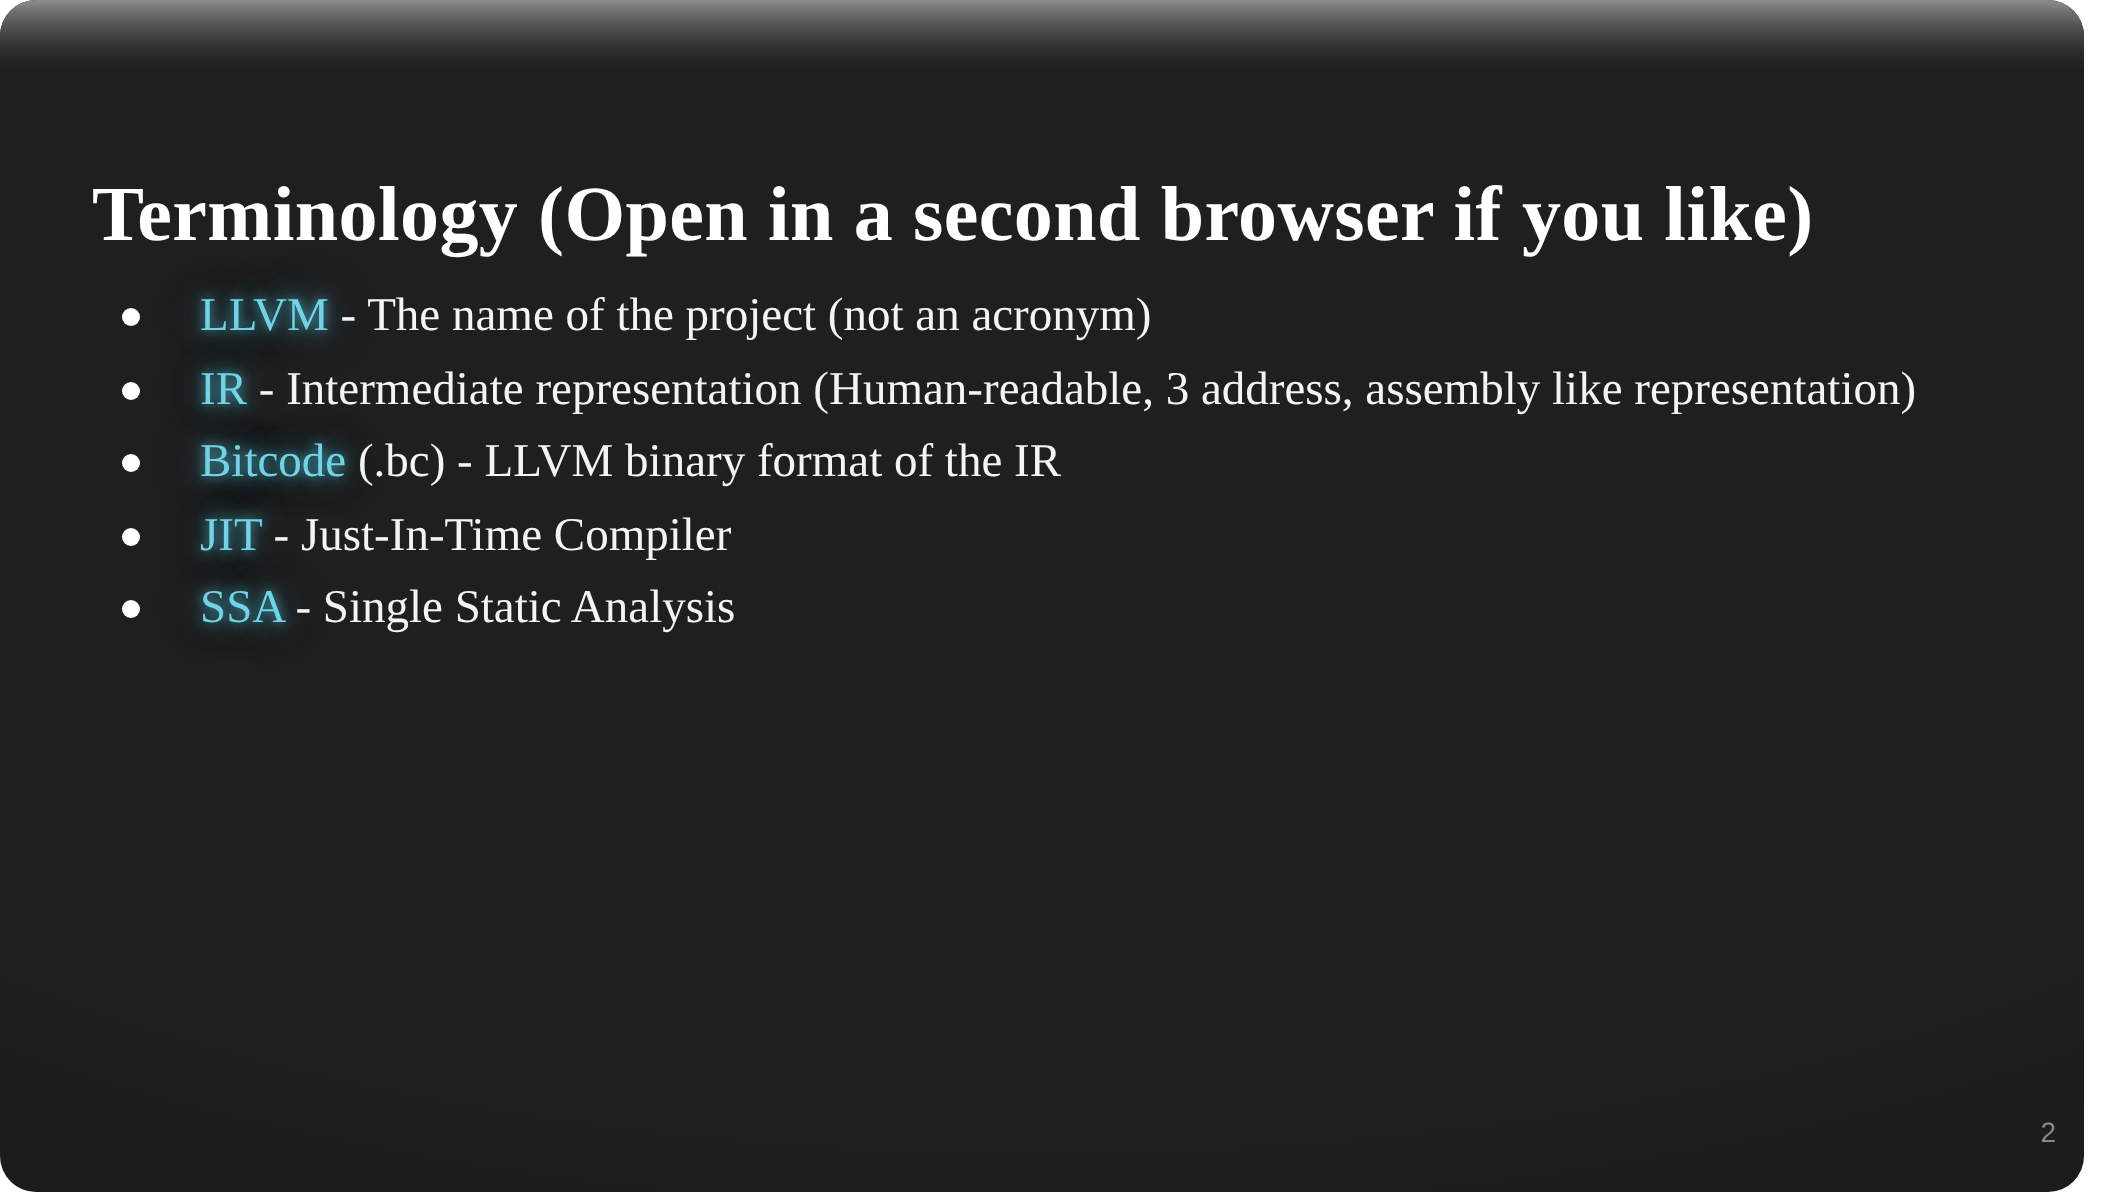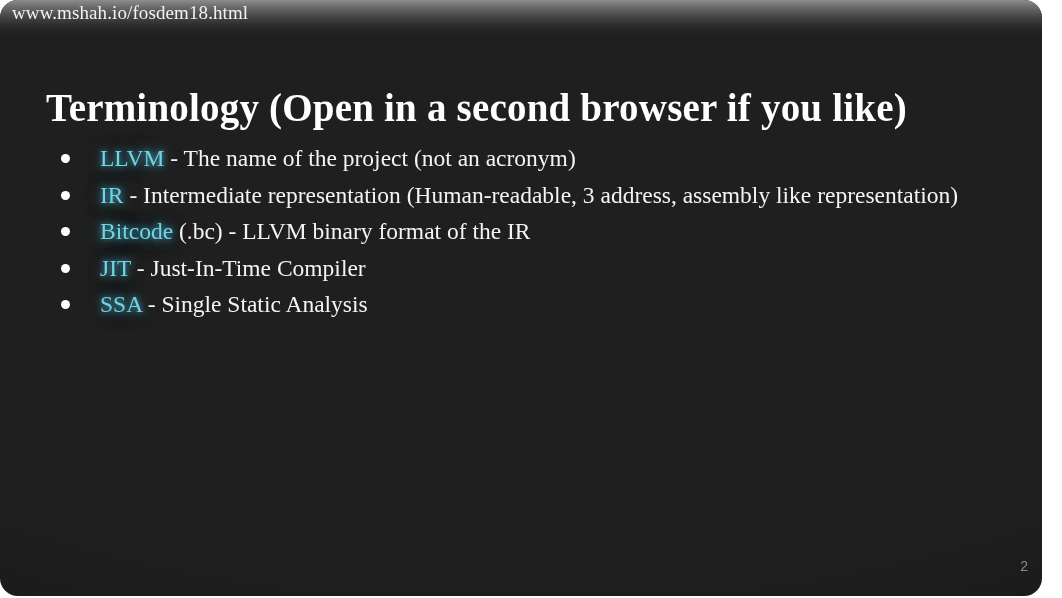--- a/index.html
+++ b/index.html
@@ -127,21 +127,20 @@
     font-family: "Liberation Sans", sans-serif;
   }
 </style>
 </head>
 <body>
 
 <div class="slide-frame">
 
   <div class="slide-sheen"></div>
 
-  <div class="header-url">www.mshah.io/fosdem18.html</div>
 
   <h1 class="slide-title">Terminology (Open in a second browser if you like)</h1>
 
   <ul class="bullet-list">
 
     <li class="bullet-item">
       <span class="bullet-dot"></span>
       <span class="term">LLVM</span><span class="rest"> - The name of the project (not an acronym)</span>
     </li>
 

